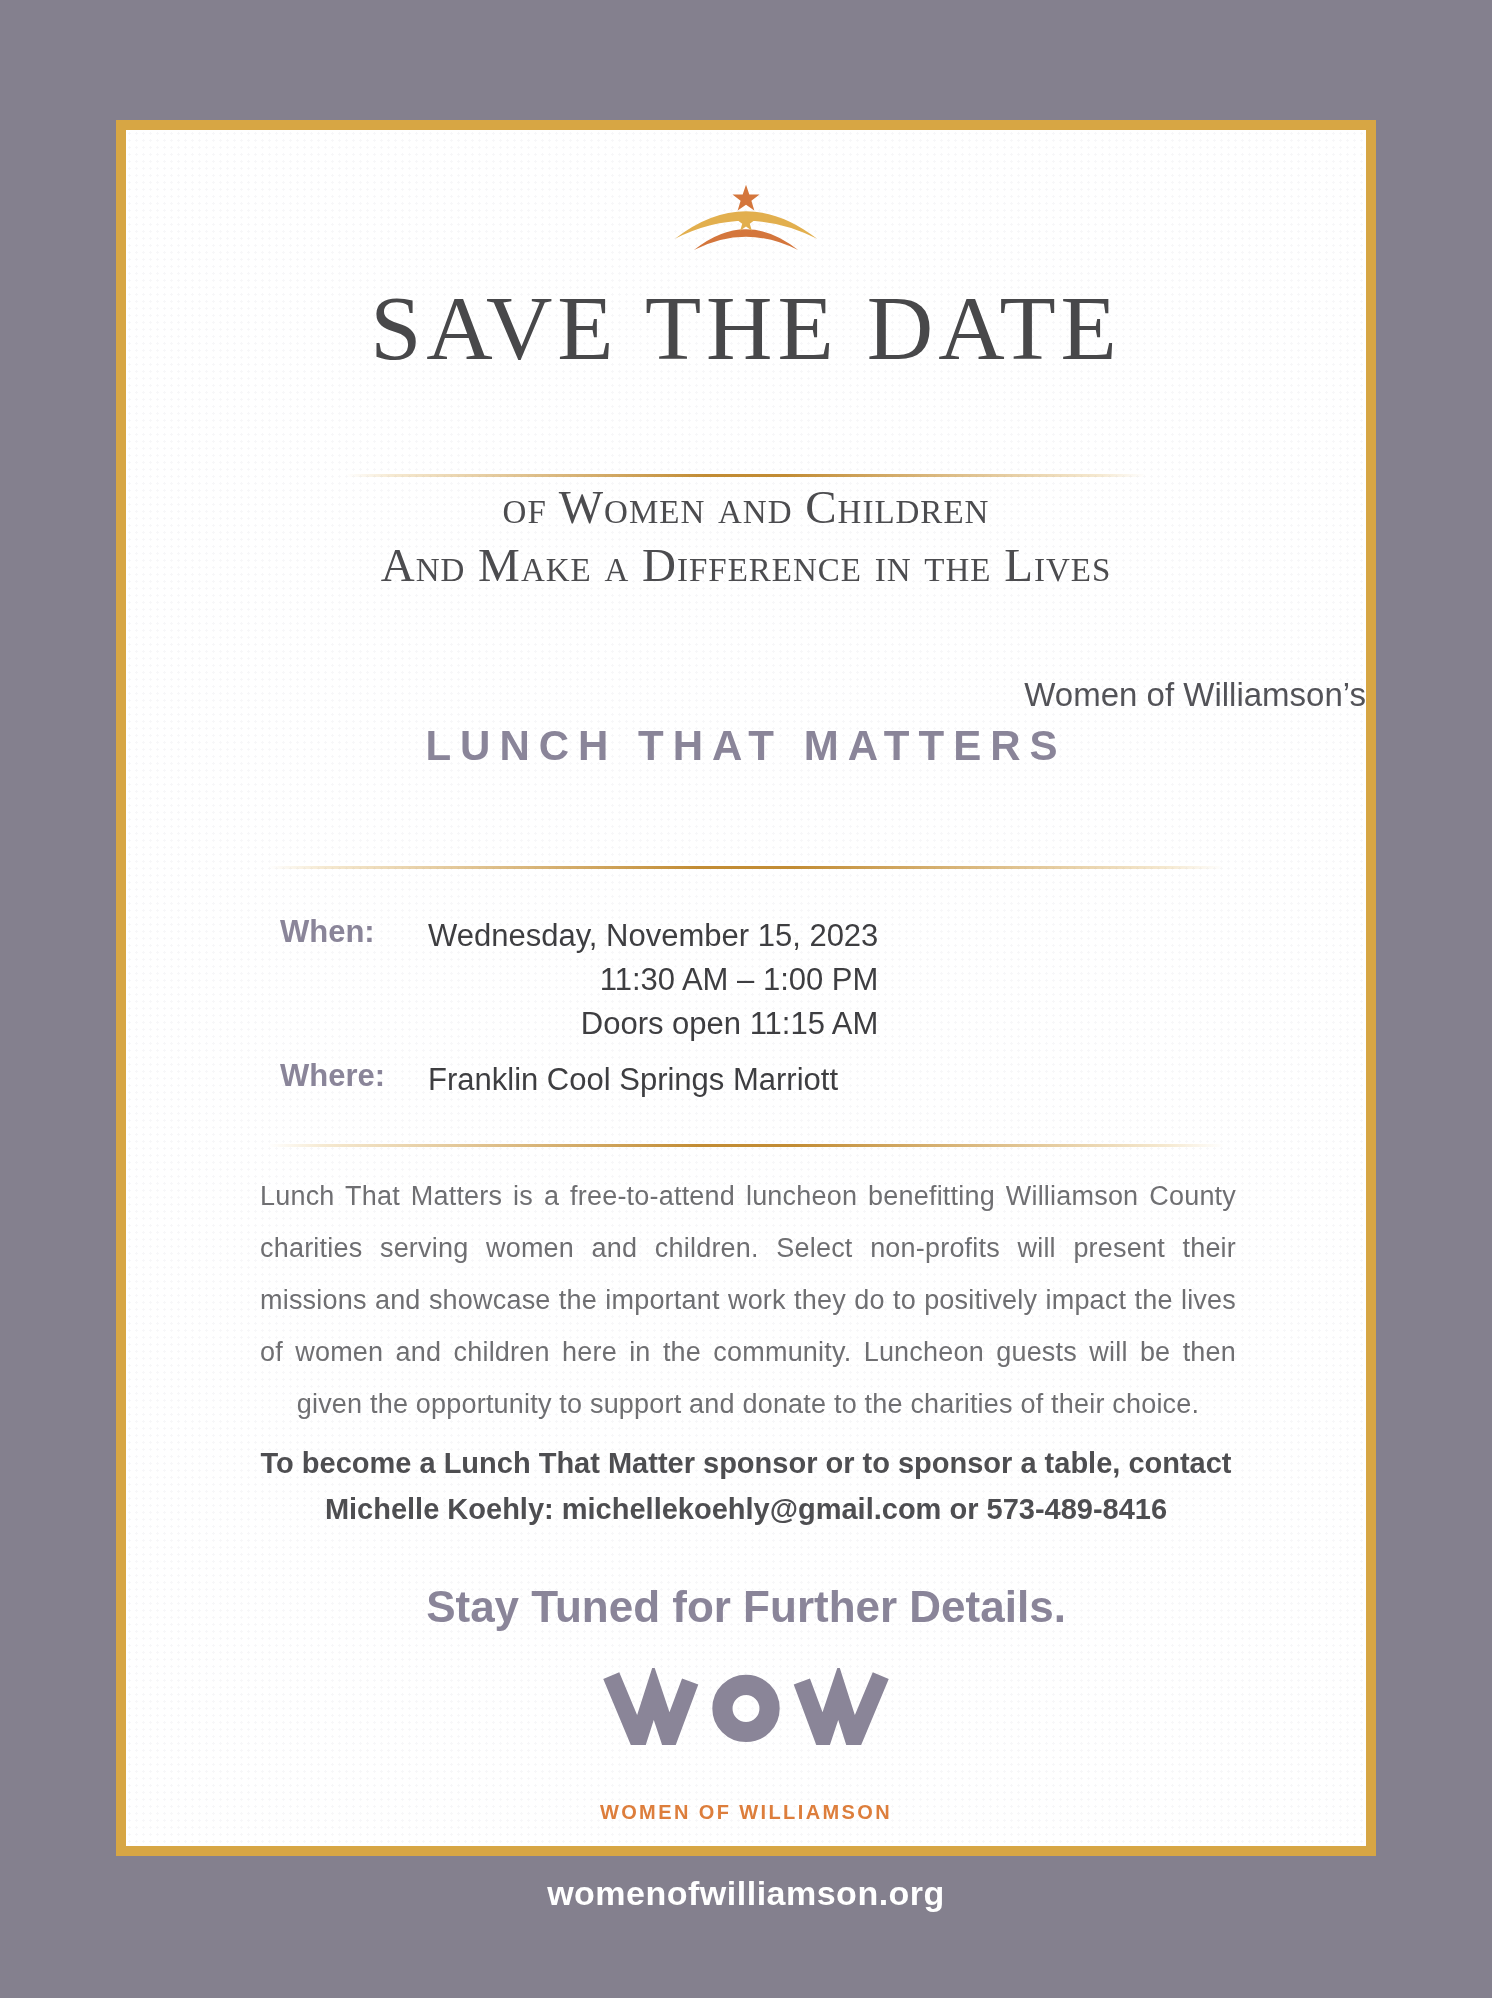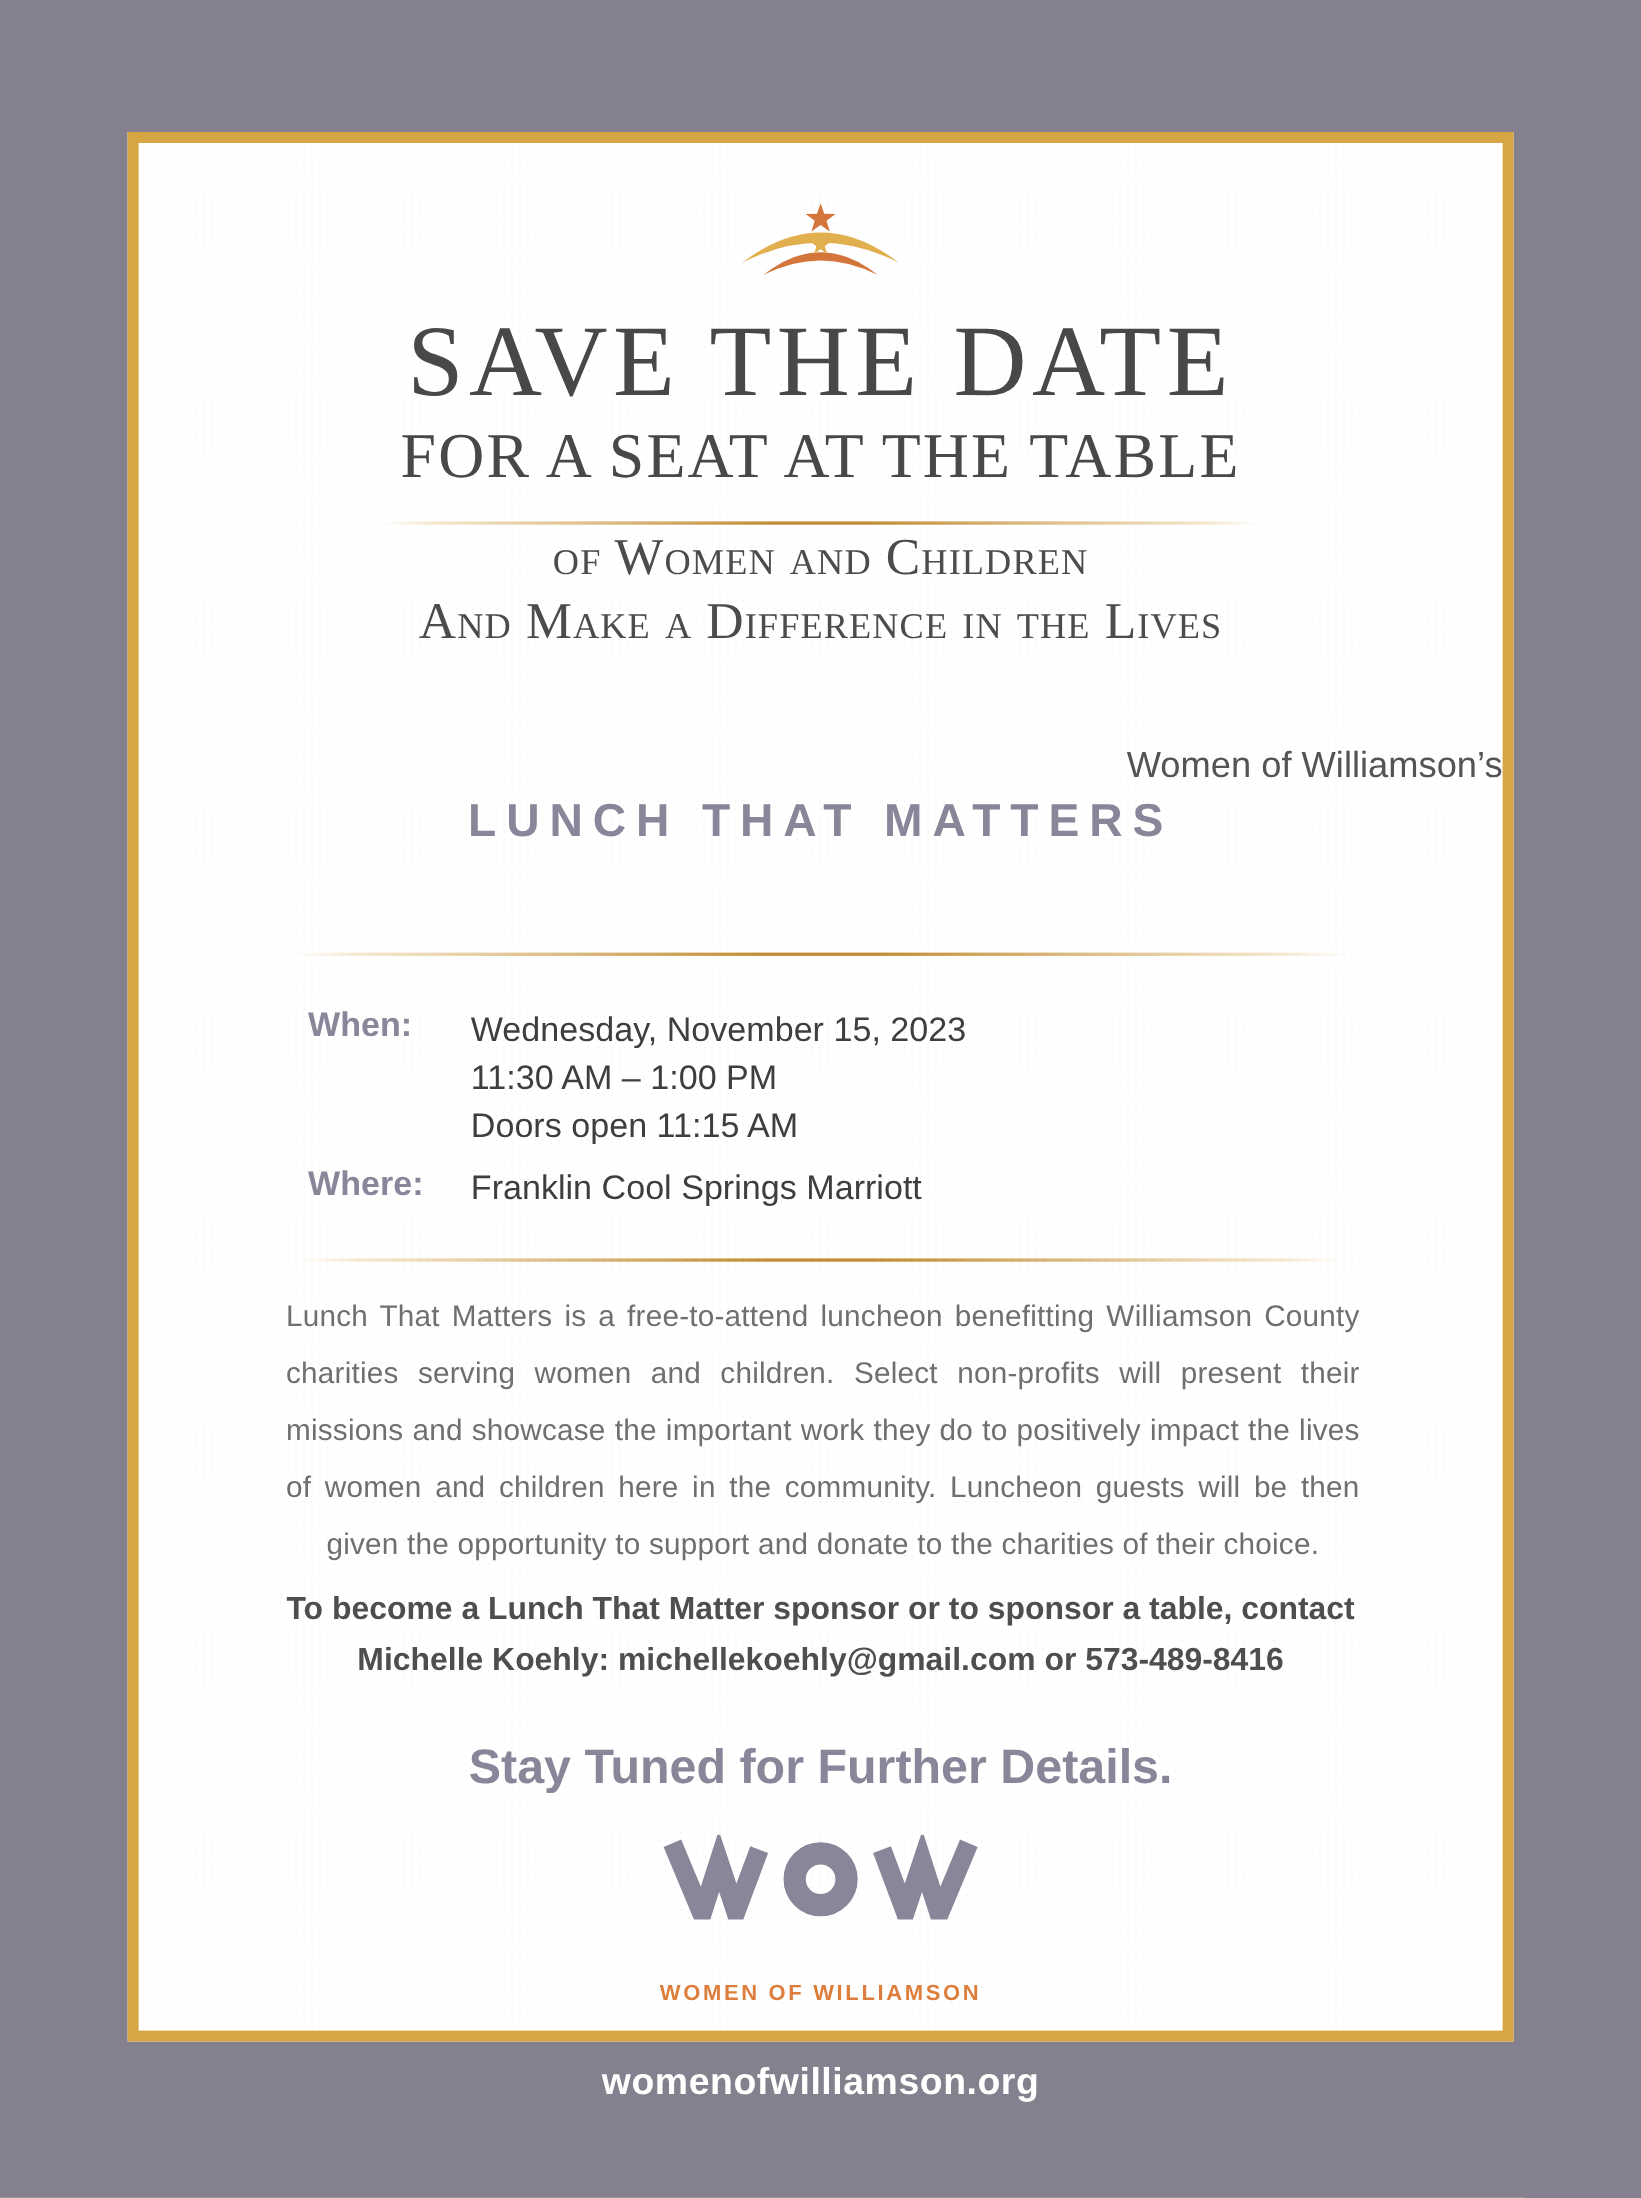--- a/index.html
+++ b/index.html
@@ -42,21 +42,21 @@
     top:348px;font-family:"Liberation Serif","DejaVu Serif",serif;
     font-variant:small-caps;font-size:47px;line-height:58px;letter-spacing:1px;color:#4C4C4F;
   }
   .subtitle span{position:static;display:block;}
 
   .org-line{top:546px;font-size:33px;color:#535358;text-align:right;}
   .event-name{top:592px;font-size:42px;font-weight:bold;letter-spacing:9px;color:#8A8599;white-space:nowrap;}
 
   .sched-label{font-size:31px;font-weight:bold;color:#8A8599;left:154px;}
   .sched-value{font-size:31px;color:#3E3E41;left:302px;line-height:44px;}
-  .sched-value span{position:static;display:block;}
+  .sched-value span{position:static;display:block;text-align:right;}
   .when-row{top:784px;}
   .where-row{top:928px;}
 
   .description{
     top:1040px;left:134px;width:976px;
     font-size:27px;line-height:52px;color:#6F6F72;
     text-align:justify;text-align-last:center;letter-spacing:0.2px;
   }
   .sponsor{
     top:1310px;font-size:29px;font-weight:bold;line-height:46px;color:#4E4E51;
@@ -83,21 +83,20 @@
   <div class="star-ornament centered">
     <svg width="152" height="72" viewBox="0 0 160 76">
       <path d="M 5,62 Q 80,4 155,62 Q 80,24 5,62 Z" fill="#E2AF4E"></path>
       <path d="M 25,74 Q 80,30 135,74 Q 80,46 25,74 Z" fill="#D4763C"></path>
       <polygon points="80,5 83.5,15.2 94.3,15.4 85.7,21.9 88.8,32.1 80,26 71.2,32.1 74.3,21.9 65.7,15.4 76.5,15.2" fill="#D4763C"></polygon>
       <polygon points="80,34.5 82.47,41.6 89.99,41.76 83.99,46.3 86.17,53.49 80,49.2 73.83,53.49 76.01,46.3 70.01,41.76 77.53,41.6" fill="#E2AF4E"></polygon>
     </svg>
   </div>
 
   <div class="title-main centered">SAVE THE DATE</div>
-  <div class="title-sub centered">FOR A SEAT AT THE TABLE</div>
 
   <hr class="gold-divider divider-1">
 
   <div class="subtitle centered">
     <span>of Women and Children</span>
     <span>And Make a Difference in the Lives</span>
   </div>
 
   <div class="org-line centered">Women of Williamson’s</div>
   <div class="event-name centered">LUNCH THAT MATTERS</div>

